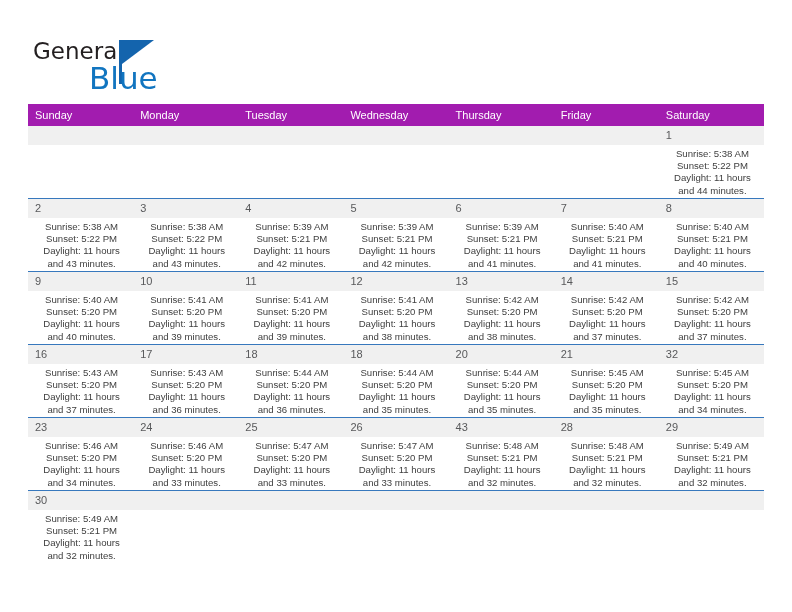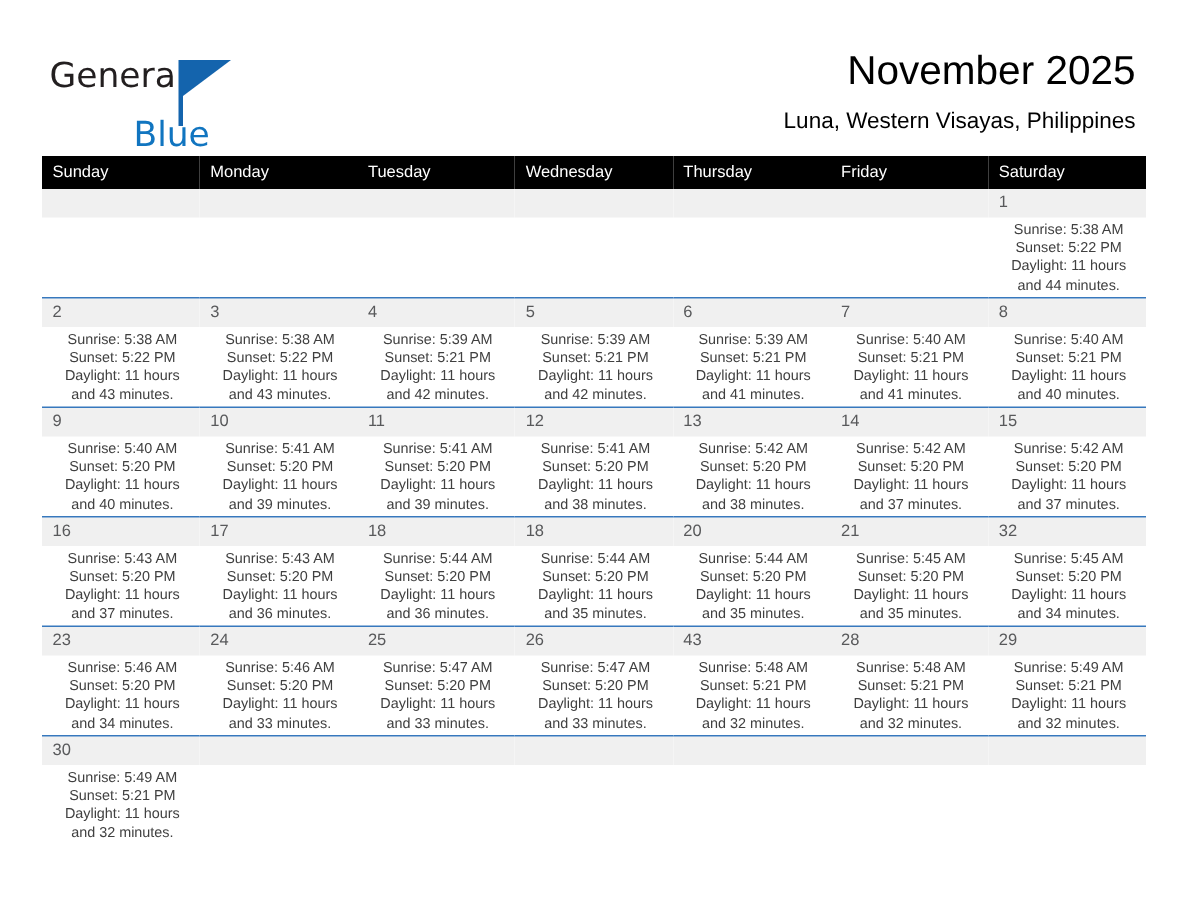--- a/index.html
+++ b/index.html
@@ -43,22 +43,22 @@
     top: 0;
     font-size: 23px;
     letter-spacing: 0px;
     color: #231f20;
     font-family: "DejaVu Sans", sans-serif;
     font-weight: 400;
   }
   .logo-blue {
     position: absolute;
     left: 56px;
-    top: 39px;
-    font-size: 23px;
+    top: 22px;
+    font-size: 31px;
     color: #1175c0;
     font-family: "DejaVu Sans", sans-serif;
     font-weight: 400;
   }
   .logo-tri {
     position: absolute;
     left: 89px;
     top: 2px;
     width: 0;
     height: 0;
@@ -99,21 +99,21 @@
   
   .calendar {
     position: absolute;
     left: 28px;
     top: 104px;
     width: 736px;
     border-collapse: collapse;
     table-layout: fixed;
   }
   .calendar th {
-    background: #000000;
+    background: #a21caf;
     color: #ffffff;
     font-size: 11px;
     font-weight: 400;
     text-align: left;
     padding: 5px 0 5px 7px;
     height: 12px;
     border: none;
   }
   .calendar td {
     width: 105.15px;
@@ -161,24 +161,20 @@
 
   <div class="header">
 
     <div class="logo">
       <span class="logo-general">General</span>
       <span class="logo-bar"></span>
       <span class="logo-tri"></span>
       <span class="logo-blue">Blue</span>
     </div>
 
-    <div class="title-block">
-      <div class="cal-title">November 2025</div>
-      <div class="cal-subtitle">Luna, Western Visayas, Philippines</div>
-    </div>
 
   </div>
 
   <table class="calendar">
     <thead>
       <tr>
         <th>Sunday</th>
         <th>Monday</th>
         <th>Tuesday</th>
         <th>Wednesday</th>

